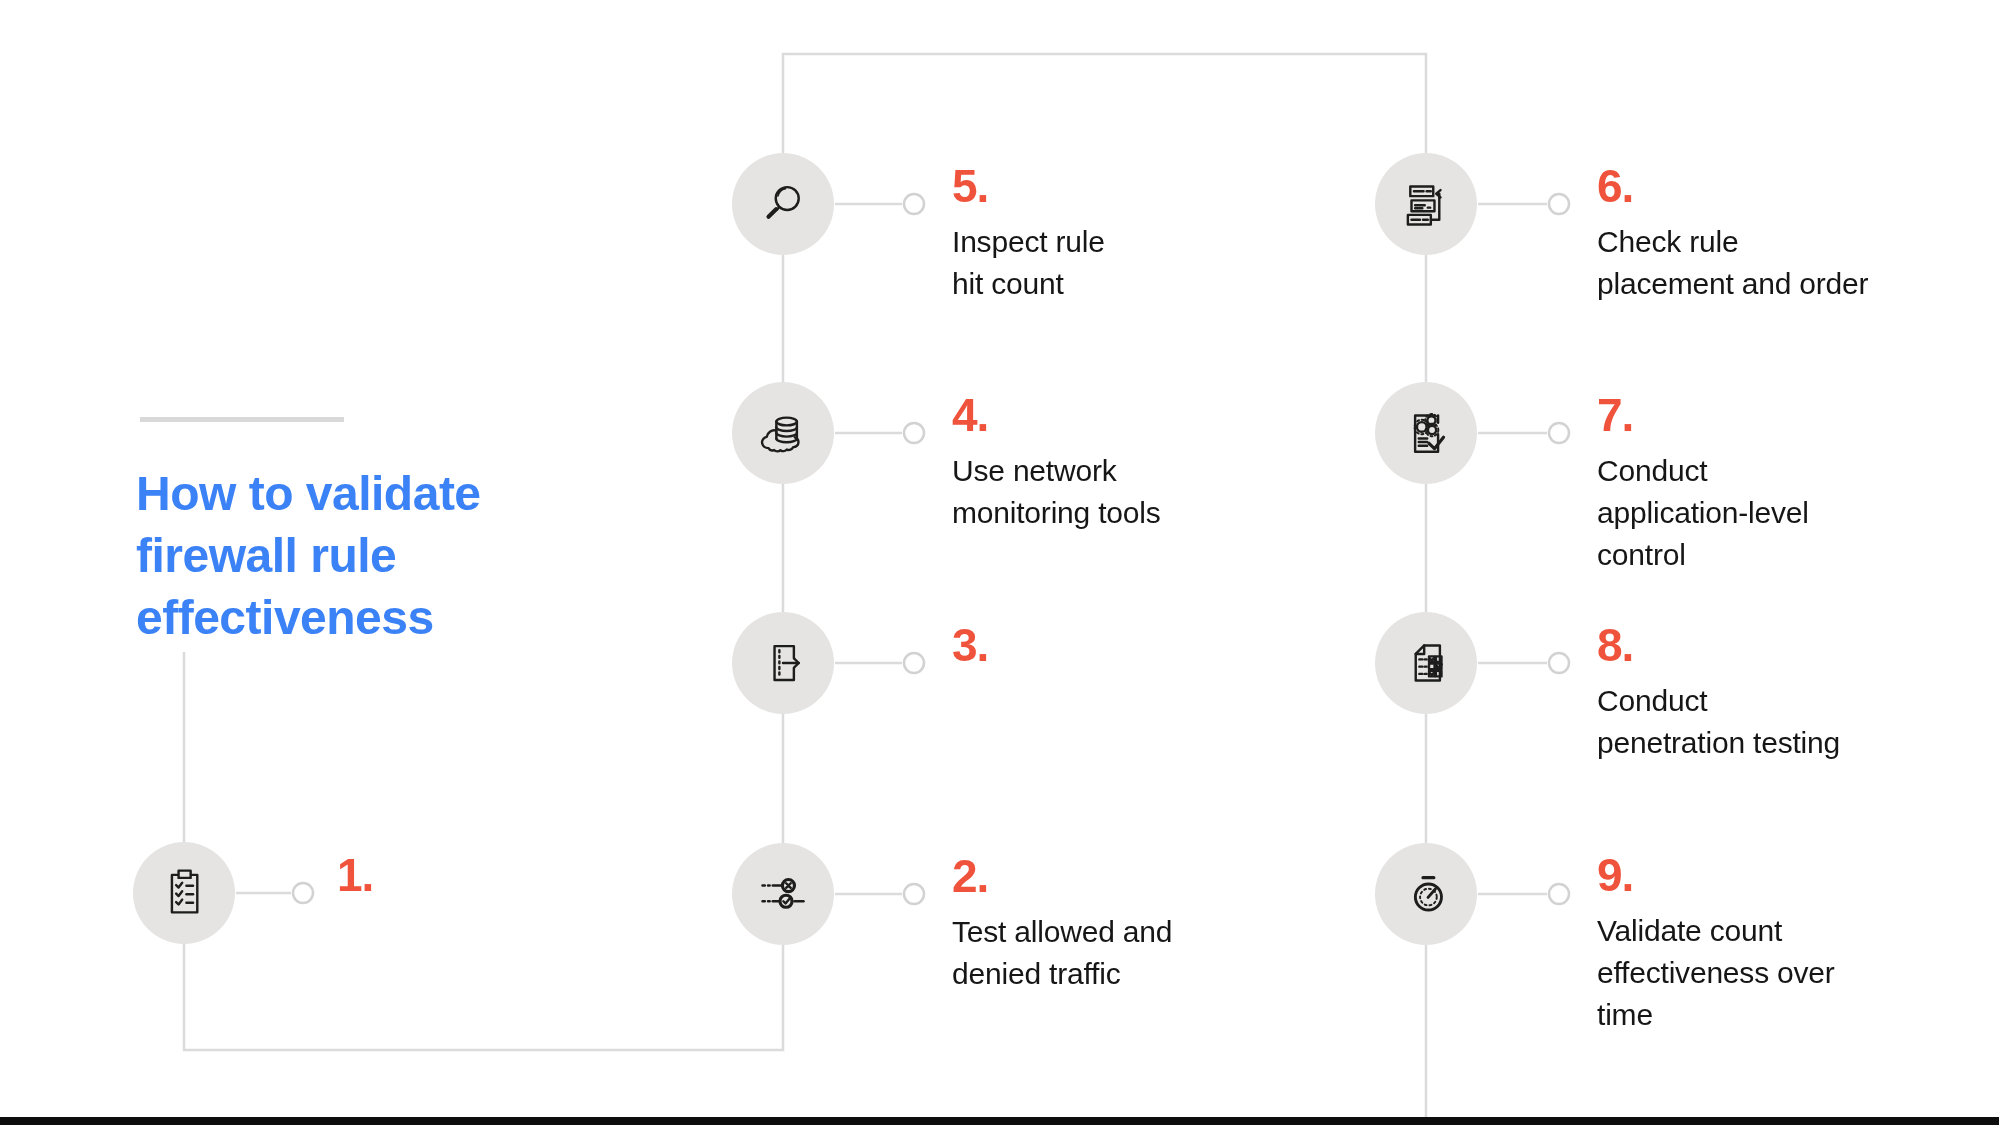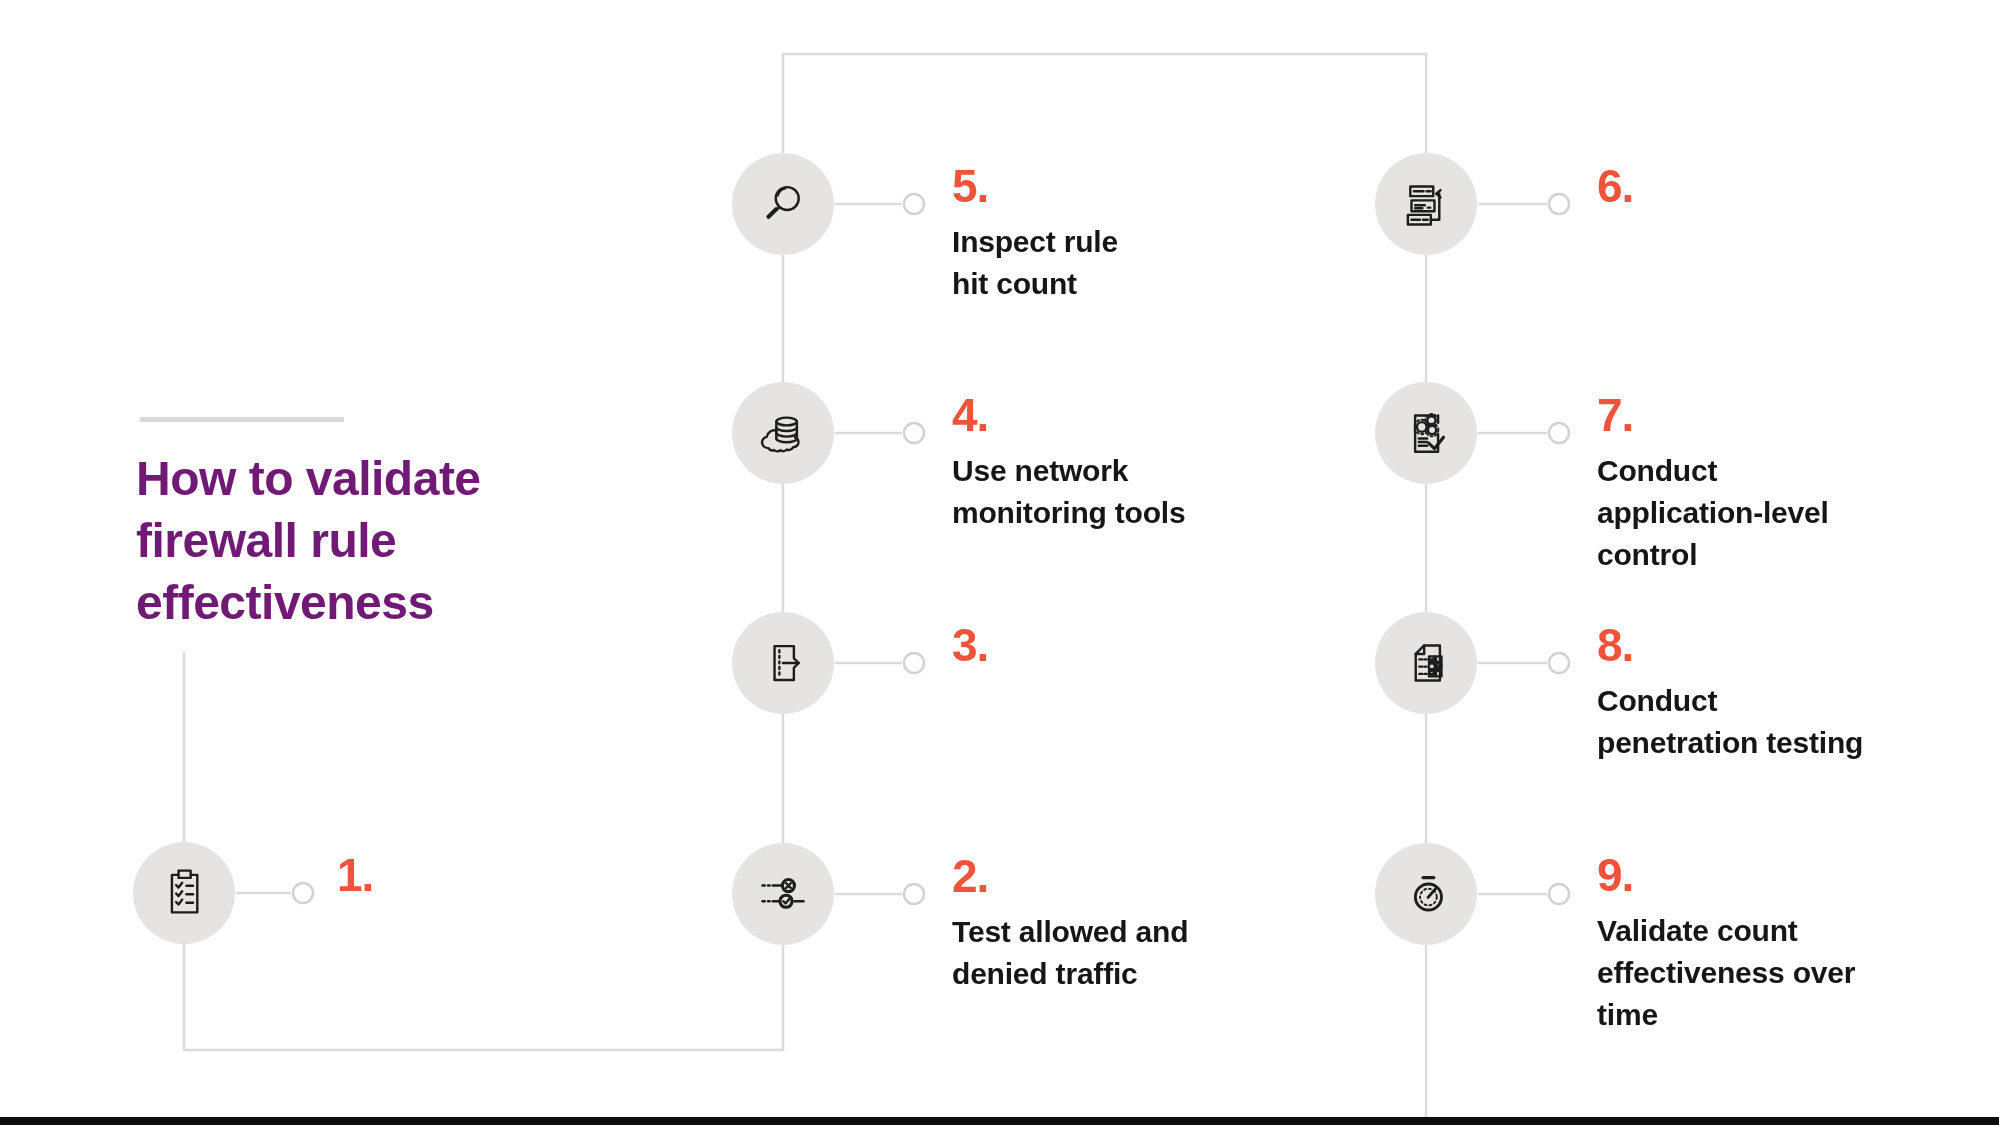--- a/index.html
+++ b/index.html
@@ -9,36 +9,36 @@
     background:#ffffff;
     font-family:"Liberation Sans", sans-serif;
     overflow:hidden;
   }
   svg.connectors{position:absolute;left:0;top:0;}
   .title-rule{
     position:absolute;left:140px;top:417px;width:204px;height:5px;
     background:#d9d9d9;
   }
   .page-title{
-    position:absolute;left:136px;top:416px;width:480px;
+    position:absolute;left:136px;top:431px;width:480px;
     font-size:48px;font-weight:800;line-height:62px;
-    letter-spacing:-0.5px;color:#701a75;white-space:pre-line;
+    letter-spacing:-0.5px;color:#3b82f6;white-space:pre-line;
   }
   .step-circle{
     position:absolute;width:102px;height:102px;border-radius:50%;
     background:#e5e4e2;display:flex;align-items:center;justify-content:center;
   }
   .step-circle svg{display:block;}
   .step-text{position:absolute;}
   .step-num{
     font-size:46px;font-weight:800;color:#f0533c;
     letter-spacing:-1px;line-height:1;margin-bottom:12px;
   }
   .step-label{
-    font-size:30px;font-weight:700;color:#161616;
+    font-size:30px;font-weight:400;color:#161616;
     line-height:42px;white-space:pre-line;letter-spacing:-0.2px;
   }
   .bottom-bar{
     position:absolute;left:0;top:1117px;width:1999px;height:8px;background:#0d0d0d;
   }
   .ic{stroke:#1d1d1d;fill:none;stroke-width:2;stroke-linecap:round;stroke-linejoin:round;}
 </style>
 </head>
 <body>
 
@@ -170,20 +170,22 @@
         <path d="M15 25h8M25.5 27h2M15 27.5h6"></path>
         <rect x="9" y="33" width="19" height="8"></rect>
         <path d="M12 37h7M21.5 37h4"></path>
         <path d="M28 37h7V15.5h-2"></path>
         <path d="M36 12.5L32.5 15.5L36 18.5"></path>
       </g>
     </svg>
   </div>
   <div class="step-text" style="left:1597px;top:163px;">
     <div class="step-num">6.</div>
+    <div class="step-label">Check rule
+placement and order</div>
   </div>
 
   <div class="step-circle" style="left:1375px;top:382px;">
     <svg width="58" height="58" viewBox="0 0 48 48">
       <g class="ic">
         <path d="M31 9.5H15v30h19V25"></path>
         <path d="M34 9.5v6"></path>
         <circle cx="20.5" cy="19" r="4" fill="#e5e4e2"></circle>
         <circle cx="20.5" cy="19" r="6" stroke-dasharray="1.8 2.2" stroke-width="1.6"></circle>
         <circle cx="28.5" cy="13.5" r="3.4" fill="#e5e4e2"></circle>

